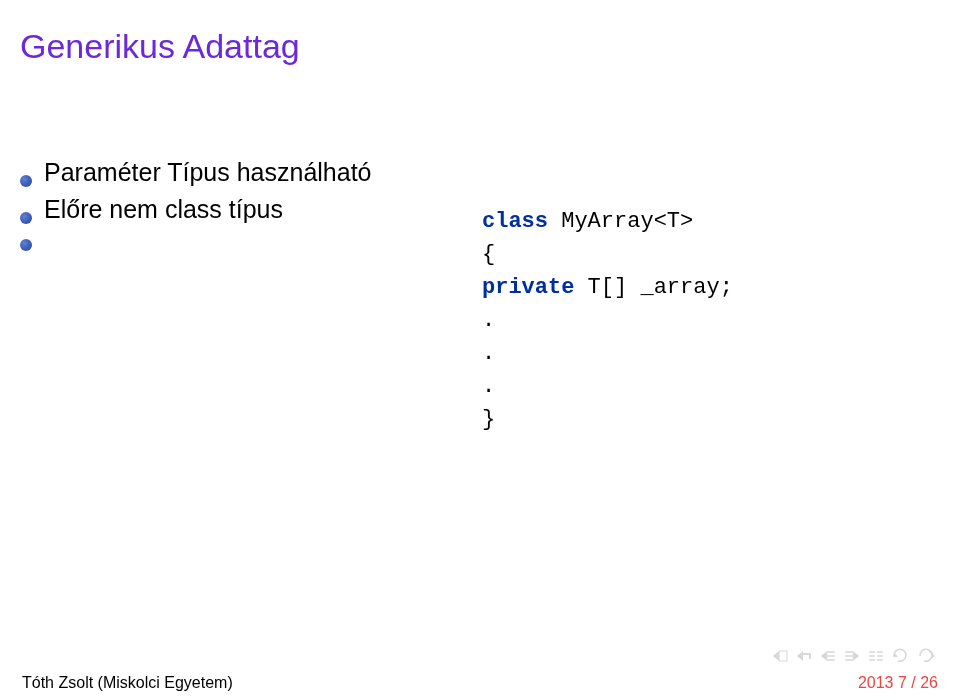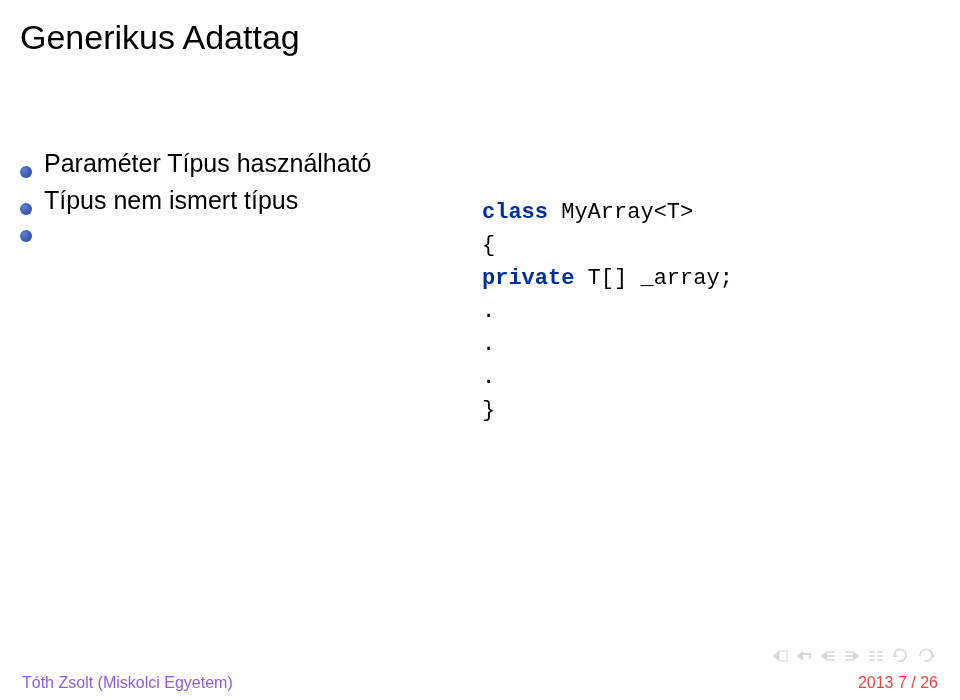--- a/index.html
+++ b/index.html
@@ -9,25 +9,26 @@
     }
     body {
       width: 960px;
       height: 700px;
       background: #ffffff;
       font-family: 'Helvetica', 'Arial', sans-serif;
       position: relative;
       overflow: hidden;
     }
     .slide-title {
-      color: #000000;
+      color: #6d28d9;
       font-size: 34px;
       font-weight: normal;
       padding: 18px 20px 0 20px;
       font-family: 'Helvetica', 'Arial', sans-serif;
+      margin-top: 9px;
     }
     .content-area {
       display: flex;
       padding: 92px 20px 0 20px;
     }
     .left-column {
       width: 50%;
       padding-right: 10px;
     }
     .right-column {
@@ -73,21 +74,21 @@
       left: 0;
       right: 0;
       display: flex;
       justify-content: space-between;
       align-items: center;
       padding: 8px 22px;
       font-size: 16px;
       color: #555555;
     }
     .footer-left {
-      color: #8b5cf6;
+      color: #000000;
     }
     .footer-center {
       color: #b02020;
       position: absolute;
       left: 50%;
       transform: translateX(-50%);
     }
     .footer-right {
       color: #ef4444;
     }
@@ -117,21 +118,21 @@
 
 <div class="content-area">
   <div class="left-column">
     <ul class="bullet-list">
       <li class="bullet-item">
         <span class="bullet-marker"></span>
         <span class="bullet-text">Paraméter Típus használható</span>
       </li>
       <li class="bullet-item">
         <span class="bullet-marker"></span>
-        <span class="bullet-text">Típus nem ismert típus</span>
+        <span class="bullet-text">Előre nem class típus</span>
       </li>
       <li class="bullet-item">
         <span class="bullet-marker"></span>
       </li>
     </ul>
   </div>
   <div class="right-column"><span class="keyword">class</span><span> MyArray&lt;T&gt;</span>
 <span>{</span>
 <span class="keyword">private</span><span> T[] _array;</span>
 <span>.</span>

